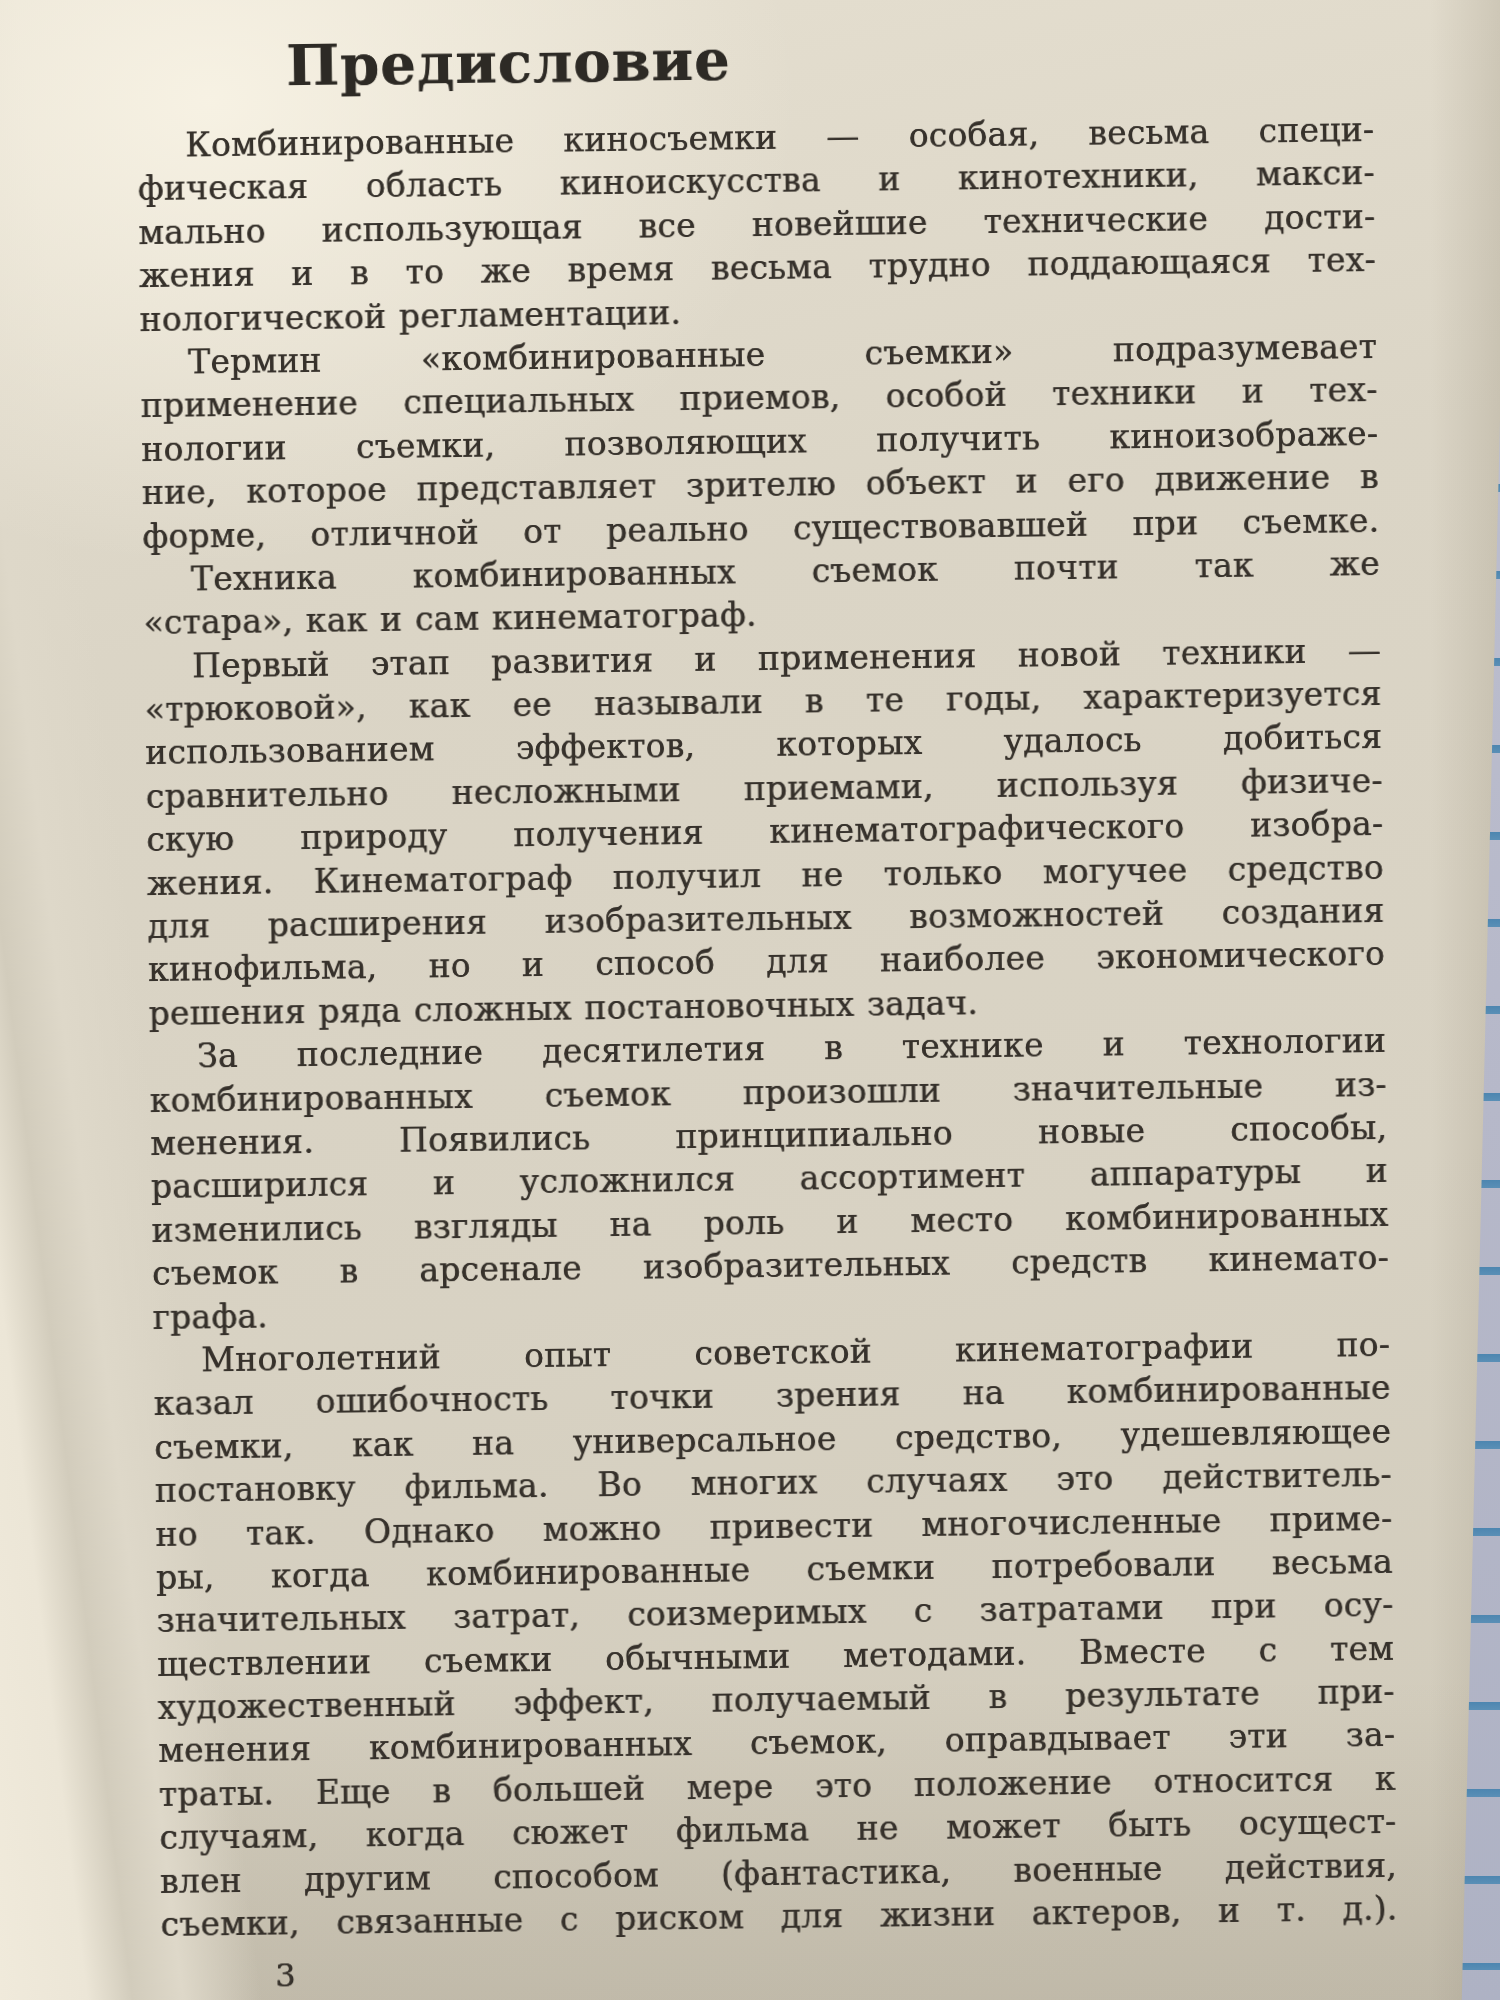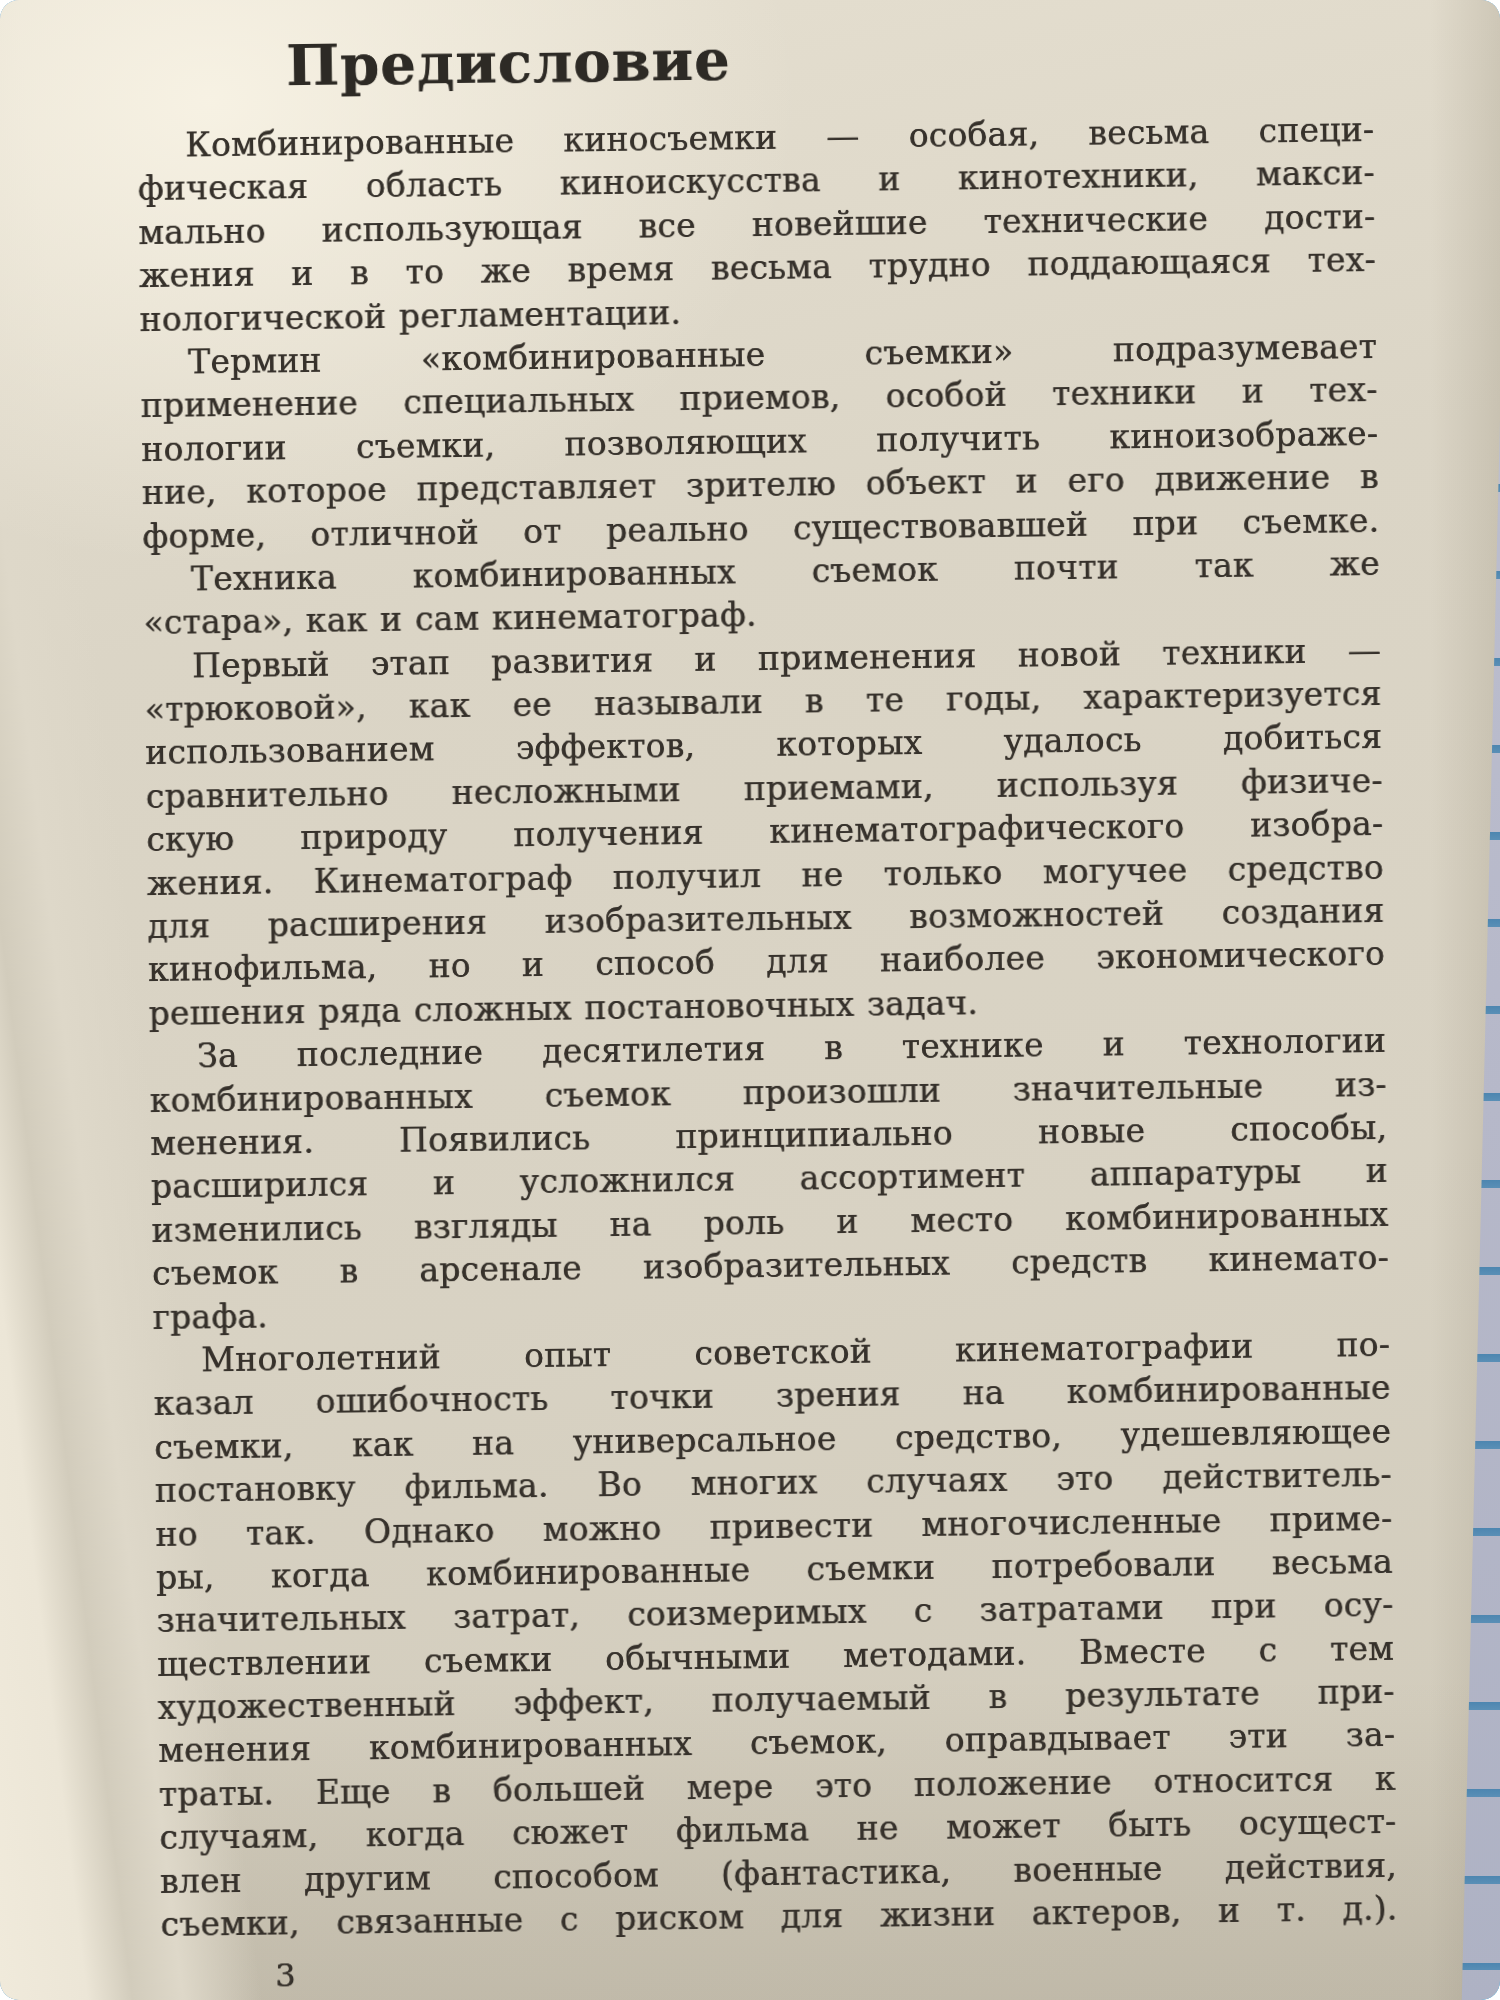--- a/index.html
+++ b/index.html
@@ -6,21 +6,20 @@
   body {
     width: 1500px; height: 2000px;
     overflow: hidden;
     font-family: "DejaVu Serif", "Liberation Serif", serif;
   }
   .stage {
     position: relative;
     width: 1500px; height: 2000px;
     overflow: hidden;
     background: #0ea5e9;
-    border-radius: 19px;
   }
   
   .ruled-paper {
     position: absolute; inset: 0;
     background:
       repeating-linear-gradient(to bottom,
         rgba(0,0,0,0) 0px, rgba(0,0,0,0) 79px,
         #4d86b0 79px, #5a8fb6 87px),
       linear-gradient(180deg, #c0c2d2 0%, #b6b8c9 55%, #aeb2c4 100%);
     background-position: 0 -30px, 0 0;

